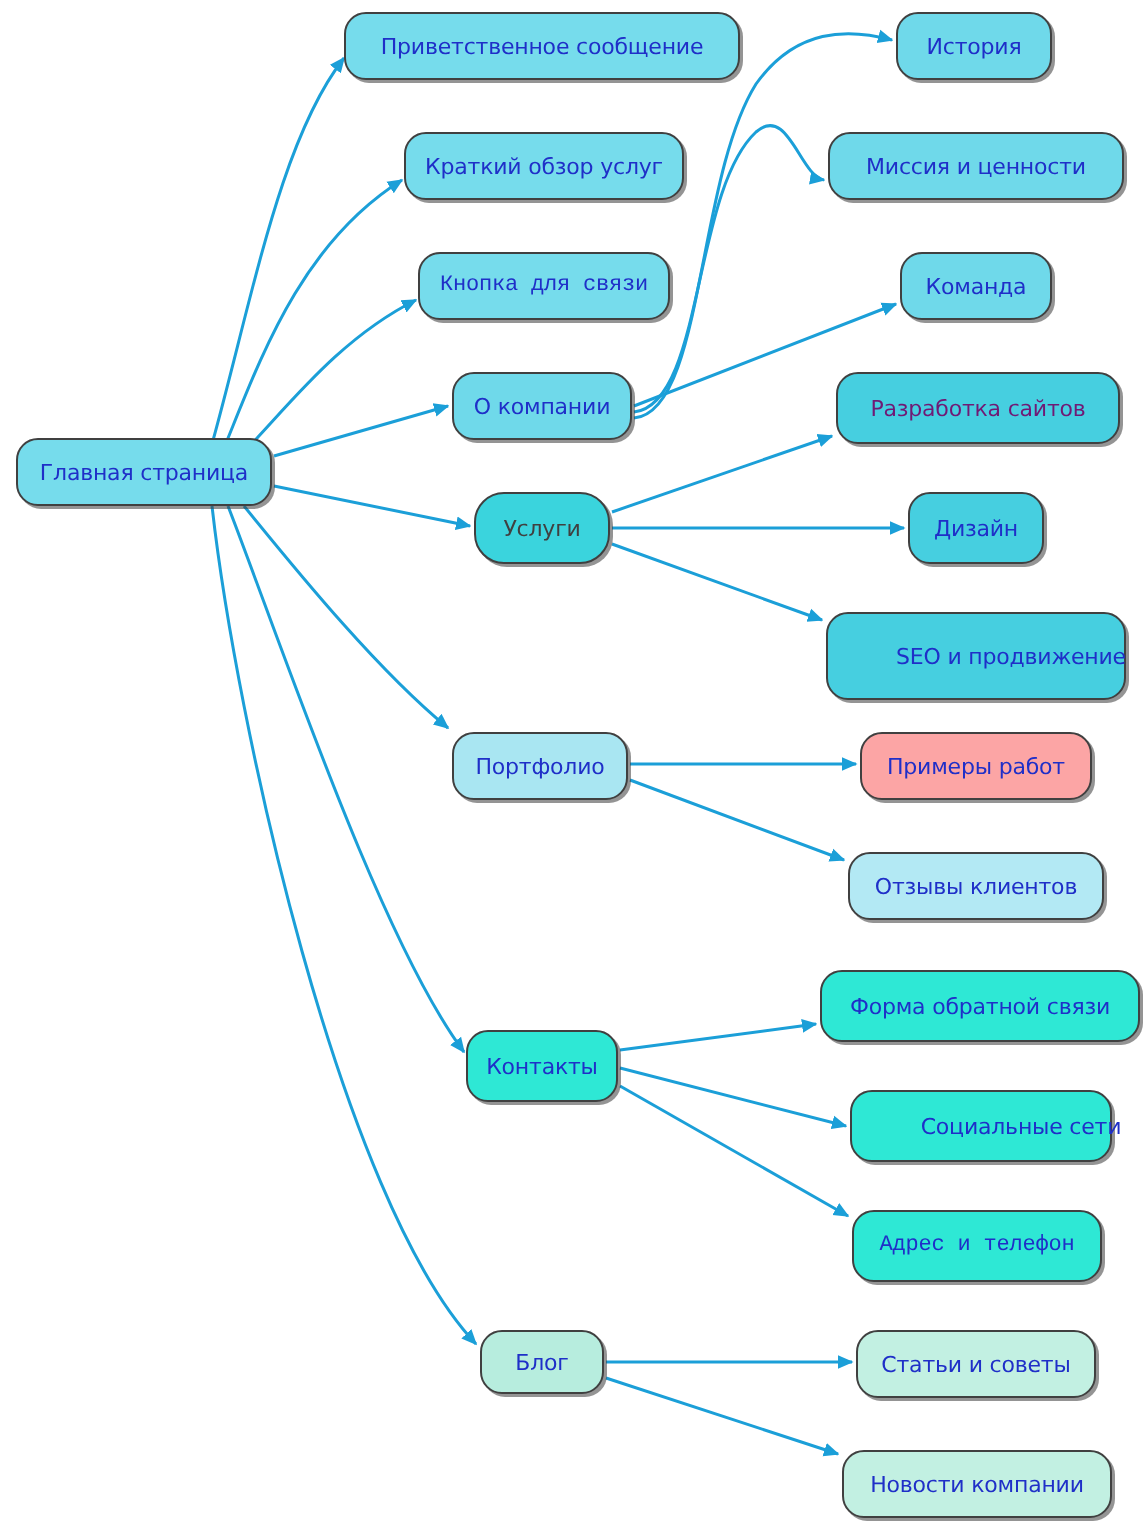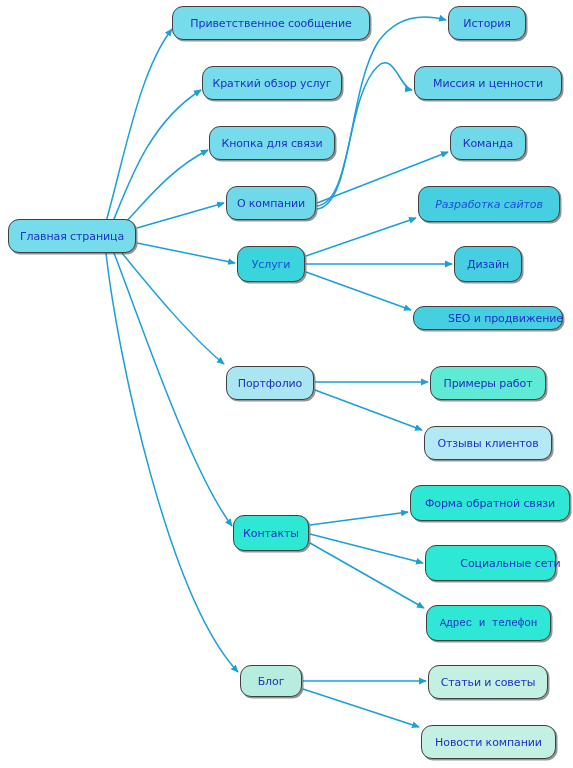--- a/index.html
+++ b/index.html
@@ -80,51 +80,51 @@
   <div id="nodes">
       <div class="node" style="left: 8px; top: 219px; width: 128px; height: 34px; background: rgb(118, 220, 236); color: rgb(31, 47, 200); border-color: rgb(64, 64, 64);">
         <span class="node-label">Главная страница</span>
       </div>
       <div class="node" style="left: 172px; top: 6px; width: 198px; height: 34px; background: rgb(118, 220, 236); color: rgb(31, 47, 200); border-color: rgb(64, 64, 64);">
         <span class="node-label">Приветственное сообщение</span>
       </div>
       <div class="node" style="left: 202px; top: 66px; width: 140px; height: 34px; background: rgb(118, 220, 236); color: rgb(31, 47, 200); border-color: rgb(64, 64, 64);">
         <span class="node-label">Краткий обзор услуг</span>
       </div>
-      <div class="node" style="left: 209px; top: 126px; width: 126px; height: 34px; background: rgb(118, 220, 236); color: rgb(31, 47, 200); border-color: rgb(64, 64, 64);">
+      <div class="node" style="left: 209px; top: 126px; width: 126px; height: 34px; background: rgb(118, 220, 236); color: rgb(31, 47, 200); border-color: rgb(64, 64, 64); font-family: Liberation Mono, monospace;">
         <span class="node-label">Кнопка для связи</span>
       </div>
       <div class="node" style="left: 226px; top: 186px; width: 90px; height: 34px; background: rgb(111, 217, 234); color: rgb(31, 47, 200); border-color: rgb(64, 64, 64);">
         <span class="node-label">О компании</span>
       </div>
       <div class="node" style="left: 448px; top: 6px; width: 78px; height: 34px; background: rgb(111, 217, 234); color: rgb(31, 47, 200); border-color: rgb(64, 64, 64);">
         <span class="node-label">История</span>
       </div>
       <div class="node" style="left: 414px; top: 66px; width: 148px; height: 34px; background: rgb(111, 217, 234); color: rgb(31, 47, 200); border-color: rgb(64, 64, 64);">
         <span class="node-label">Миссия и ценности</span>
       </div>
       <div class="node" style="left: 450px; top: 126px; width: 76px; height: 34px; background: rgb(111, 217, 234); color: rgb(31, 47, 200); border-color: rgb(64, 64, 64);">
         <span class="node-label">Команда</span>
       </div>
-      <div class="node" style="left: 237px; top: 246px; width: 68px; height: 36px; background: rgb(58, 212, 221); color: #1d4ed8; border-color: rgb(64, 64, 64);">
+      <div class="node" style="left: 237px; top: 246px; width: 68px; height: 36px; background: rgb(58, 212, 221); color: #404040; border-color: rgb(64, 64, 64); border-radius: 15px;">
         <span class="node-label">Услуги</span>
       </div>
-      <div class="node" style="left: 418px; top: 186px; width: 142px; height: 36px; background: rgb(70, 207, 224); color: #1d4ed8; border-color: rgb(64, 64, 64); font-style: italic;">
+      <div class="node" style="left: 418px; top: 186px; width: 142px; height: 36px; background: rgb(70, 207, 224); color: #701a75; border-color: rgb(64, 64, 64);">
         <span class="node-label">Разработка сайтов</span>
       </div>
       <div class="node" style="left: 454px; top: 246px; width: 68px; height: 36px; background: rgb(70, 207, 224); color: rgb(31, 47, 200); border-color: rgb(64, 64, 64);">
         <span class="node-label">Дизайн</span>
       </div>
-      <div class="node" style="left: 413px; top: 306px; width: 150px; height: 24px; background: rgb(70, 207, 224); color: rgb(31, 47, 200); border-color: rgb(64, 64, 64); padding-left: 35px;">
+      <div class="node" style="left: 413px; top: 306px; width: 150px; height: 44px; background: rgb(70, 207, 224); color: rgb(31, 47, 200); border-color: rgb(64, 64, 64); padding-left: 35px;">
         <span class="node-label">SEO и продвижение</span>
       </div>
       <div class="node" style="left: 226px; top: 366px; width: 88px; height: 34px; background: rgb(169, 230, 242); color: rgb(31, 47, 200); border-color: rgb(64, 64, 64);">
         <span class="node-label">Портфолио</span>
       </div>
-      <div class="node" style="left: 430px; top: 366px; width: 116px; height: 34px; background: #5eead4; color: rgb(31, 47, 200); border-color: rgb(64, 64, 64);">
+      <div class="node" style="left: 430px; top: 366px; width: 116px; height: 34px; background: #fca5a5; color: rgb(31, 47, 200); border-color: rgb(64, 64, 64);">
         <span class="node-label">Примеры работ</span>
       </div>
       <div class="node" style="left: 424px; top: 426px; width: 128px; height: 34px; background: rgb(179, 233, 244); color: rgb(31, 47, 200); border-color: rgb(64, 64, 64);">
         <span class="node-label">Отзывы клиентов</span>
       </div>
       <div class="node" style="left: 233px; top: 515px; width: 76px; height: 36px; background: rgb(46, 232, 213); color: rgb(31, 47, 200); border-color: rgb(64, 64, 64);">
         <span class="node-label">Контакты</span>
       </div>
       <div class="node" style="left: 410px; top: 485px; width: 160px; height: 36px; background: rgb(46, 232, 213); color: rgb(31, 47, 200); border-color: rgb(64, 64, 64);">
         <span class="node-label">Форма обратной связи</span>

